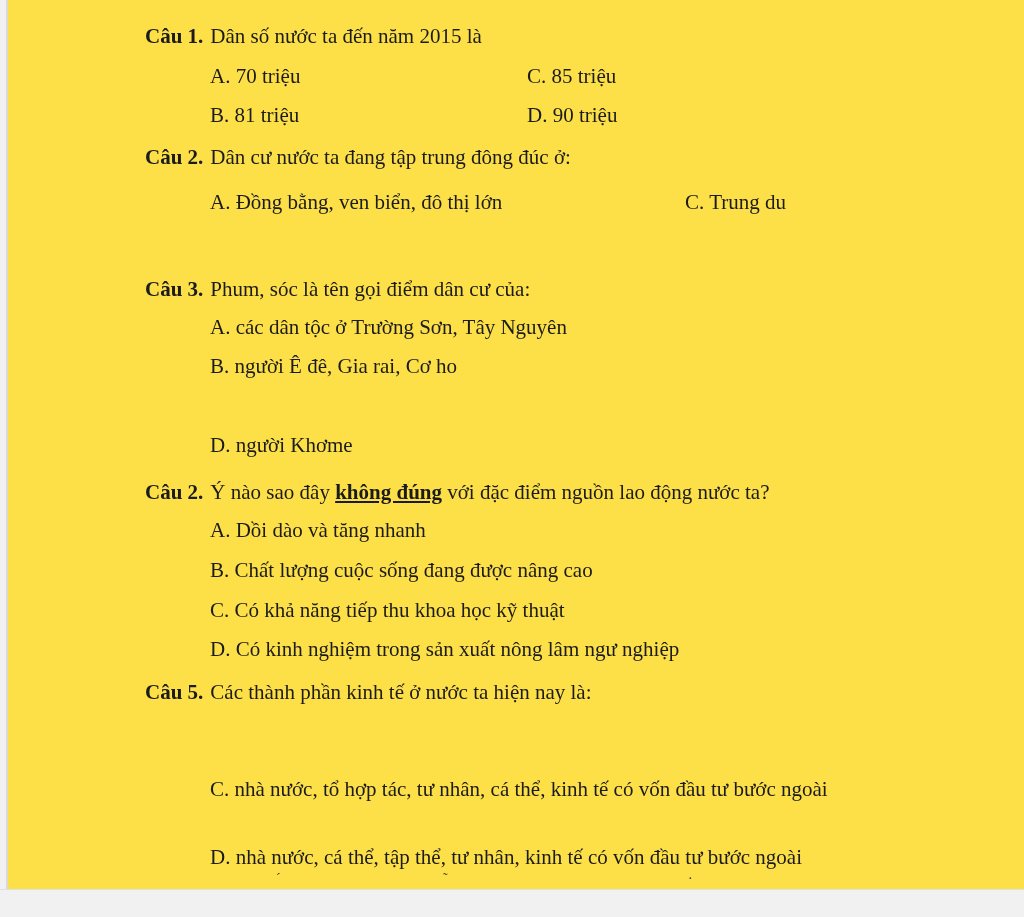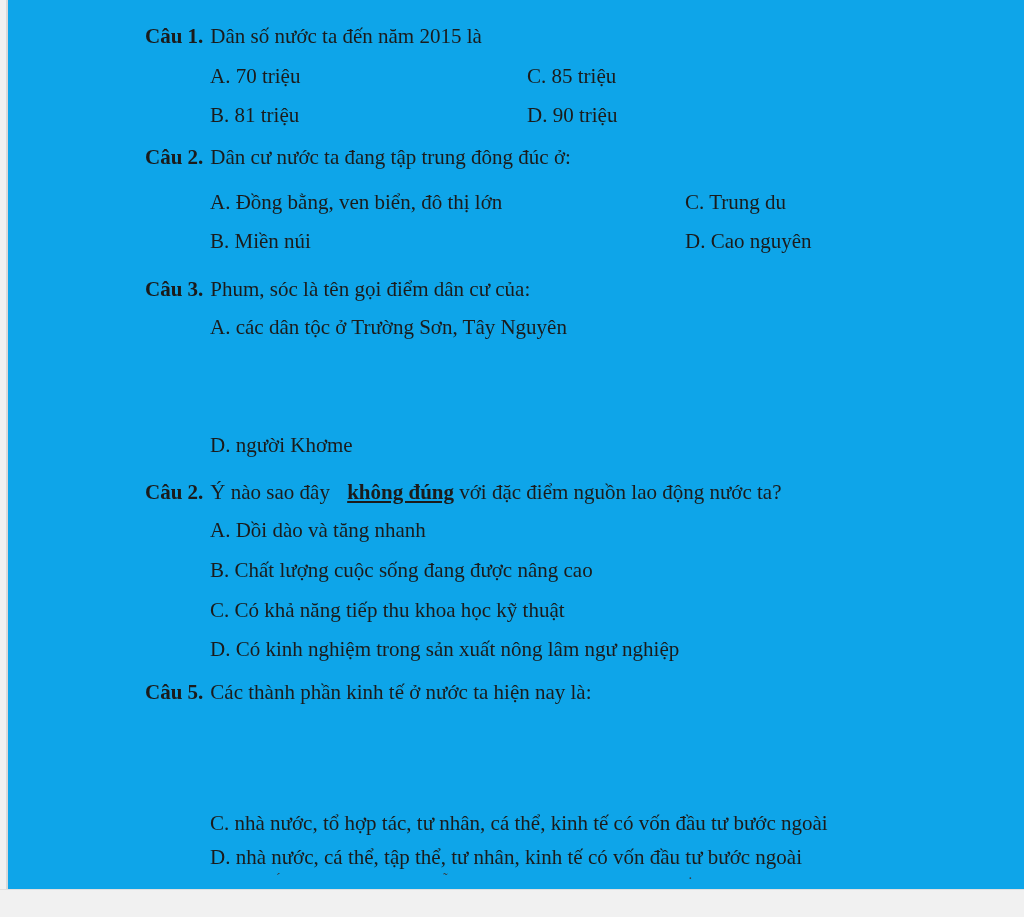--- a/index.html
+++ b/index.html
@@ -1,21 +1,21 @@
 <!DOCTYPE html>
 <html><head>
 <meta charset="utf-8">
 <style>
   * { margin: 0; padding: 0; box-sizing: border-box; }
   html, body { background: #ffffff; }
   .screen {
     position: relative;
     width: 1024px;
     height: 917px;
-    background: #0ea5e9;
+    background: #fde047;
     overflow: hidden;
     font-family: "Liberation Serif", "DejaVu Serif", serif;
     color: #1b1b1b;
   }
   .left-gutter {
     position: absolute;
     left: 0; top: 0;
     width: 6px; height: 889px;
     background: #f1f1f1;
   }
@@ -36,21 +36,21 @@
     position: absolute;
     left: 0;
     width: 1024px;
     height: 28px;
     font-size: 21px;
     line-height: 28px;
     white-space: nowrap;
   }
   .abs { position: absolute; top: 0; }
   .q-num { font-weight: bold; margin-right: 7px; }
-  .emph { font-weight: bold; text-decoration: underline; margin-left: 12px; }
+  .emph { font-weight: bold; text-decoration: underline; }
   .cutoff-mark {
     position: absolute;
     top: 872px;
     font-size: 14px;
     color: #3a3a3a;
     line-height: 14px;
   }
 </style>
 </head>
 <body>
@@ -76,32 +76,31 @@
 
   <div class="line" style="top:143px">
     <span class="abs" style="left:145px">
       <span class="q-num">Câu 2.</span><span>Dân cư nước ta đang tập trung đông đúc ở:</span>
     </span>
   </div>
   <div class="line" style="top:188px">
     <span class="abs" style="left:210px">A. Đồng bằng, ven biển, đô thị lớn</span>
     <span class="abs" style="left:685px">C. Trung du</span>
   </div>
-  <div class="line" style="top:227px">
-    <span class="abs" style="left:210px">B. Miền núi</span>
-    <span class="abs" style="left:685px">D. Cao nguyên</span>
-  </div>
 
   <div class="line" style="top:275px">
     <span class="abs" style="left:145px">
       <span class="q-num">Câu 3.</span><span>Phum, sóc là tên gọi điểm dân cư của:</span>
     </span>
   </div>
   <div class="line" style="top:313px">
     <span class="abs" style="left:210px">A. các dân tộc ở Trường Sơn, Tây Nguyên</span>
+  </div>
+  <div class="line" style="top:352px">
+    <span class="abs" style="left:210px">B. người Ê đê, Gia rai, Cơ ho</span>
   </div>
   <div class="line" style="top:431px">
     <span class="abs" style="left:210px">D. người Khơme</span>
   </div>
 
   <div class="line" style="top:478px">
     <span class="abs" style="left:145px">
       <span class="q-num">Câu 2.</span><span>Ý nào sao đây </span><span class="emph">không đúng</span><span> với đặc điểm nguồn lao động nước ta?</span>
     </span>
   </div>
@@ -116,21 +115,21 @@
   </div>
   <div class="line" style="top:596px">
     <span class="abs" style="left:210px">C. Có khả năng tiếp thu khoa học kỹ thuật</span>
   </div>
 
   <div class="line" style="top:678px">
     <span class="abs" style="left:145px">
       <span class="q-num">Câu 5.</span><span>Các thành phần kinh tế ở nước ta hiện nay là:</span>
     </span>
   </div>
-  <div class="line" style="top:809px">
+  <div class="line" style="top:775px">
     <span class="abs" style="left:210px">C. nhà nước, tổ hợp tác, tư nhân, cá thể, kinh tế có vốn đầu tư bước ngoài</span>
   </div>
   <div class="line" style="top:843px">
     <span class="abs" style="left:210px">D. nhà nước, cá thể, tập thể, tư nhân, kinh tế có vốn đầu tư bước ngoài</span>
   </div>
 
   <span class="cutoff-mark" style="left:276px">´</span>
   <span class="cutoff-mark" style="left:443px">˜</span>
   <span class="cutoff-mark" style="left:688px">·</span>
 

